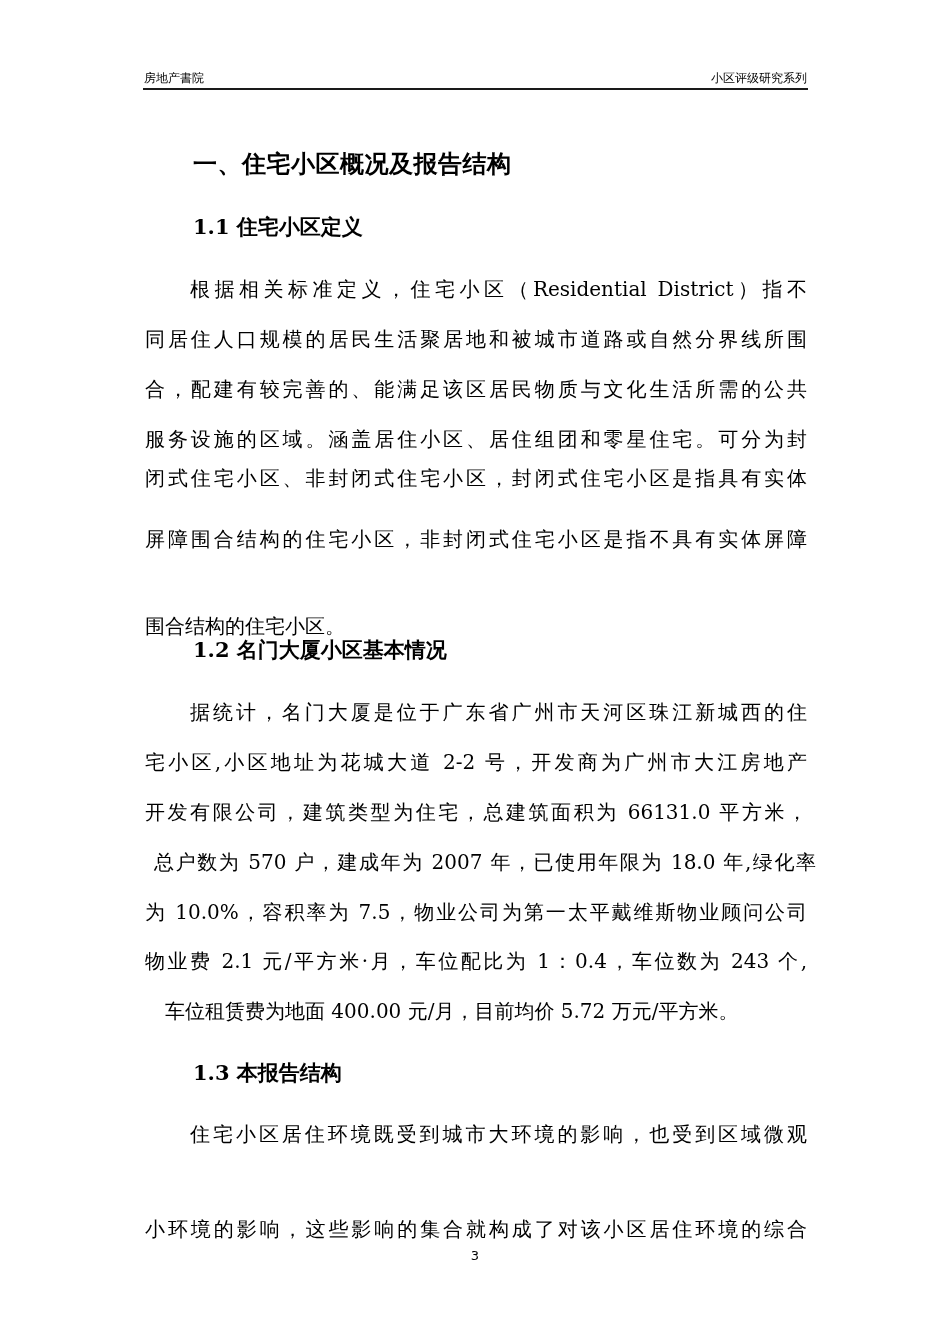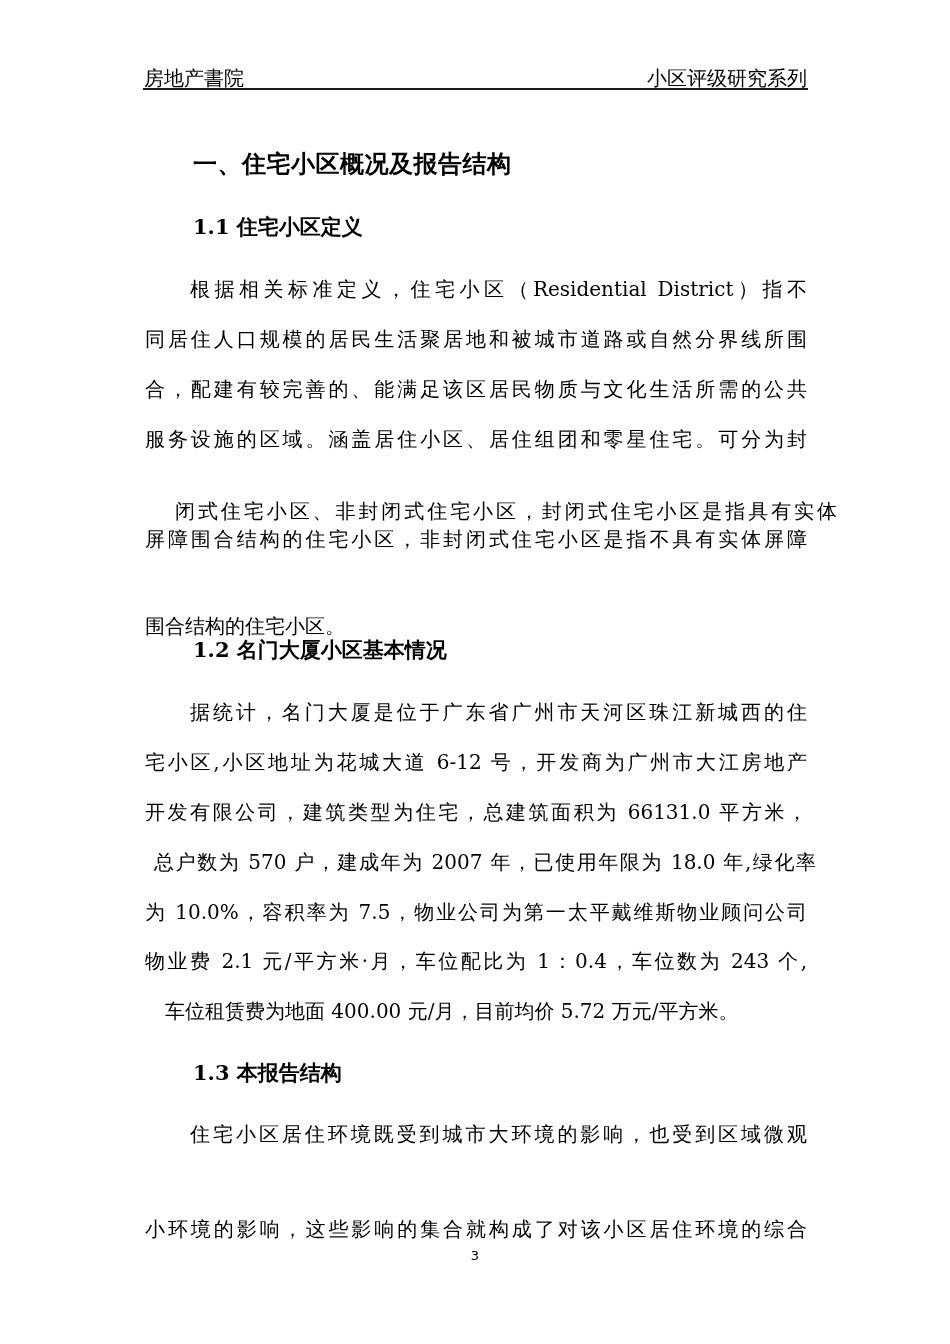--- a/index.html
+++ b/index.html
@@ -16,21 +16,21 @@
     color: #000000;
   }
   .page-header {
     position: absolute;
     left: 143px;
     top: 68px;
     width: 665px;
     height: 20px;
     border-bottom: 2px solid #1a1a1a;
     font-family: "DejaVu Sans", "Liberation Sans", sans-serif;
-    font-size: 20px;
+    font-size: 12px;
     line-height: 18px;
   }
   .page-header .left { position: absolute; left: 1px; top: 1px; }
   .page-header .right { position: absolute; right: 1px; top: 1px; }
   .h1 {
     position: absolute;
     left: 50px;
     top: 148px;
     font-size: 24px;
     font-weight: bold;
@@ -74,27 +74,27 @@
   <span class="right">小区评级研究系列</span>
 </div>
 
 <div class="h1" style="left:193px; top:148px;">一、住宅小区概况及报告结构</div>
 
 <div class="h2" style="top:213px;">1.1 住宅小区定义</div>
 <div class="para-line first" style="top:277px;">根据相关标准定义，住宅小区（Residential District）指不</div>
 <div class="para-line" style="top:327px;">同居住人口规模的居民生活聚居地和被城市道路或自然分界线所围</div>
 <div class="para-line" style="top:377px;">合，配建有较完善的、能满足该区居民物质与文化生活所需的公共</div>
 <div class="para-line" style="top:427px;">服务设施的区域。涵盖居住小区、居住组团和零星住宅。可分为封</div>
-<div class="para-line" style="top:499px;margin-left:30px;">闭式住宅小区、非封闭式住宅小区，封闭式住宅小区是指具有实体</div>
+<div class="para-line" style="top:466px;">闭式住宅小区、非封闭式住宅小区，封闭式住宅小区是指具有实体</div>
 <div class="para-line" style="top:527px;">屏障围合结构的住宅小区，非封闭式住宅小区是指不具有实体屏障</div>
 <div class="para-line last" style="top:576px;margin-top:38px;">围合结构的住宅小区。</div>
 
 <div class="h2" style="top:636px;">1.2 名门大厦小区基本情况</div>
 <div class="para-line first" style="top:700px;">据统计，名门大厦是位于广东省广州市天河区珠江新城西的住</div>
-<div class="para-line" style="top:750px;">宅小区,小区地址为花城大道 6-12 号，开发商为广州市大江房地产</div>
+<div class="para-line" style="top:750px;">宅小区,小区地址为花城大道 2-2 号，开发商为广州市大江房地产</div>
 <div class="para-line" style="top:800px;">开发有限公司，建筑类型为住宅，总建筑面积为 66131.0 平方米，</div>
 <div class="para-line" style="top:850px;margin-left:9px;">总户数为 570 户，建成年为 2007 年，已使用年限为 18.0 年,绿化率</div>
 <div class="para-line" style="top:900px;">为 10.0%，容积率为 7.5，物业公司为第一太平戴维斯物业顾问公司</div>
 <div class="para-line" style="top:949px;">物业费 2.1 元/平方米·月，车位配比为 1：0.4，车位数为 243 个,</div>
 <div class="para-line last" style="top:999px;margin-left:20px;">车位租赁费为地面 400.00 元/月，目前均价 5.72 万元/平方米。</div>
 
 <div class="h2" style="top:1059px;">1.3 本报告结构</div>
 <div class="para-line first" style="top:1122px;">住宅小区居住环境既受到城市大环境的影响，也受到区域微观</div>
 <div class="para-line" style="top:1172px;margin-top:45px;">小环境的影响，这些影响的集合就构成了对该小区居住环境的综合</div>
 

